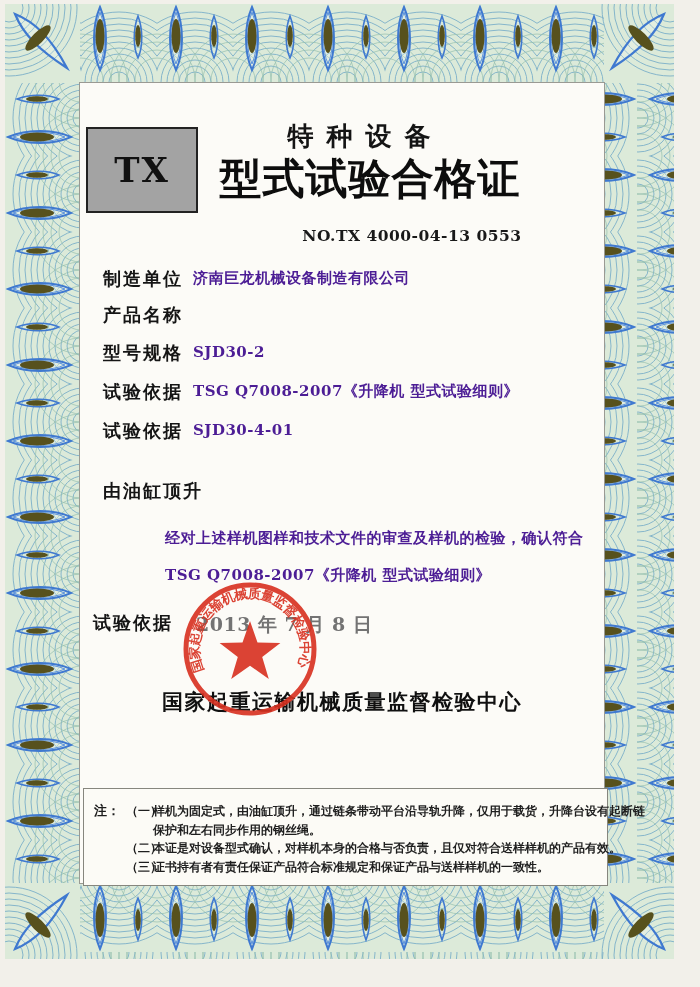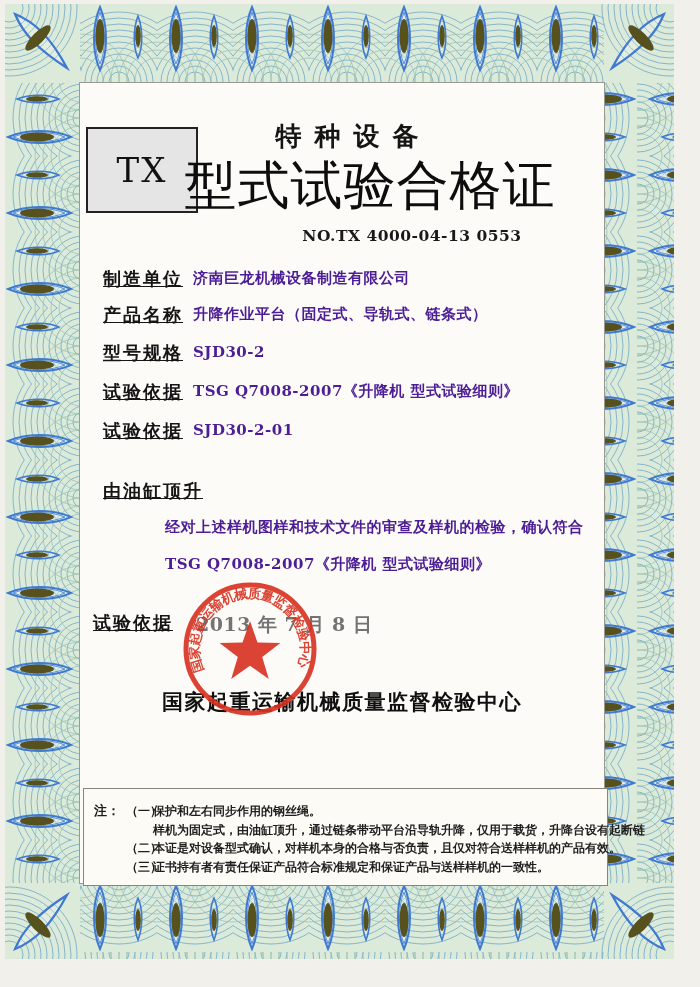--- a/index.html
+++ b/index.html
@@ -13,35 +13,35 @@
   }
   .frame-svg{position:absolute;left:5px;top:4px;}
   .inner{
     position:absolute;left:80px;top:83px;width:524px;height:800px;
     background:#fcfbf7;
     outline:1px solid #9a9a93;
   }
   .abs{position:absolute;white-space:nowrap;}
   .tx-box{
     left:6px;top:44px;width:108px;height:82px;
-    border:2px solid #222;background:#e5e5e5;
+    border:2px solid #222;background:#a3a3a3;
     display:flex;align-items:center;justify-content:center;
-    font-size:34px;font-weight:normal;letter-spacing:2px;color:#111;
+    font-size:34px;font-weight:bold;letter-spacing:2px;color:#111;
   }
-  .title-small{left:8px;top:36px;width:520px;text-align:center;
+  .title-small{left:20px;top:36px;width:520px;text-align:center;
     font-size:26px;font-weight:bold;letter-spacing:2px;color:#141414;}
   .title-main{left:30px;top:68px;width:520px;text-align:center;
-    font-size:52px;font-weight:normal;letter-spacing:1px;color:#0d0d0d;}
+    font-size:42px;font-weight:bold;letter-spacing:1px;color:#0d0d0d;}
   .cert-no{left:16px;top:143px;width:632px;text-align:center;
     font-size:15.5px;font-weight:bold;letter-spacing:.5px;color:#191919;}
-  .fl{font-size:18px;font-weight:bold;letter-spacing:2px;color:#151515;text-decoration:underline;}
+  .fl{font-size:18px;font-weight:bold;letter-spacing:2px;color:#151515;}
   .fv{font-size:15px;font-weight:bold;letter-spacing:.5px;color:#4c1d95;}
   .row-l{left:23px;}
   .row-v{left:113px;}
-  .cov-cont{left:85px;}
+  .cov-cont{left:85px;margin-top:11px;}
   .issue-l{left:13px;top:528px;}
   .issue-v{left:116px;top:529px;font-size:19px;color:#737373;}
   .authority{left:0;top:605px;width:524px;text-align:center;
     font-size:21px;font-weight:bold;letter-spacing:1.5px;color:#101010;}
   .seal{left:92px;top:488px;width:160px;height:160px;opacity:.9;}
   .notes-box{
     left:3px;top:705px;width:523px;height:96px;
     border:1px solid #86867e;background:#fcfbf6;
   }
   .notes-label{position:absolute;left:10px;top:13px;
@@ -137,30 +137,29 @@
     </div>
 
     <div class="abs title-small">特 种 设 备</div>
     <div class="abs title-main">型式试验合格证</div>
     <div class="abs cert-no">NO.TX 4000-04-13 0553</div>
 
     <div class="abs fl row-l" style="top:184px">制造单位</div>
     <div class="abs fv row-v" style="top:186px">济南巨龙机械设备制造有限公司</div>
 
     <div class="abs fl row-l" style="top:220px">产品名称</div>
-    <div class="abs fv row-v" style="top:222px">升降作业平台（固定式、导轨式、链条式）</div>
 
     <div class="abs fl row-l" style="top:258px">型号规格</div>
     <div class="abs fv row-v" style="top:260px">SJD30-2</div>
 
     <div class="abs fl row-l" style="top:297px">试验依据</div>
     <div class="abs fv row-v" style="top:299px">TSG Q7008-2007《升降机 型式试验细则》</div>
 
     <div class="abs fl row-l" style="top:336px">试验依据</div>
-    <div class="abs fv row-v" style="top:338px">SJD30-2-01</div>
+    <div class="abs fv row-v" style="top:338px">SJD30-4-01</div>
 
     <div class="abs fl row-l" style="top:396px">由油缸顶升</div>
     <div class="abs fv cov-cont" style="top:435px">经对上述样机图样和技术文件的审查及样机的检验，确认符合</div>
     <div class="abs fv cov-cont" style="top:472px">TSG Q7008-2007《升降机 型式试验细则》</div>
 
     <div class="abs fl issue-l">试验依据</div>
     <div class="abs fv issue-v">2013 年 7 月 8 日</div>
 
     <div class="abs authority">国家起重运输机械质量监督检验中心</div>
 
@@ -172,22 +171,22 @@
         <textPath href="#sealArc" startOffset="0" textLength="200">国家起重运输机械质量监督检验中心</textPath>
       </text>
     </svg>
 
     <div class="abs notes-box">
       <span class="notes-label">注：</span>
       <div class="note-items">
         <div class="note-item">
           <span class="note-num">（一）</span>
           <span class="note-text">
+            <span style="display:block">样机为固定式，由油缸顶升，通过链条带动平台沿导轨升降，仅用于载货，升降台设有起断链</span>
             <span style="display:block">保护和左右同步作用的钢丝绳。</span>
-            <span style="display:block">样机为固定式，由油缸顶升，通过链条带动平台沿导轨升降，仅用于载货，升降台设有起断链</span>
           </span>
         </div>
         <div class="note-item">
           <span class="note-num">（二）</span>
           <span class="note-text">本证是对设备型式确认，对样机本身的合格与否负责，且仅对符合送样样机的产品有效。</span>
         </div>
         <div class="note-item">
           <span class="note-num">（三）</span>
           <span class="note-text">证书持有者有责任保证产品符合标准规定和保证产品与送样样机的一致性。</span>
         </div>

